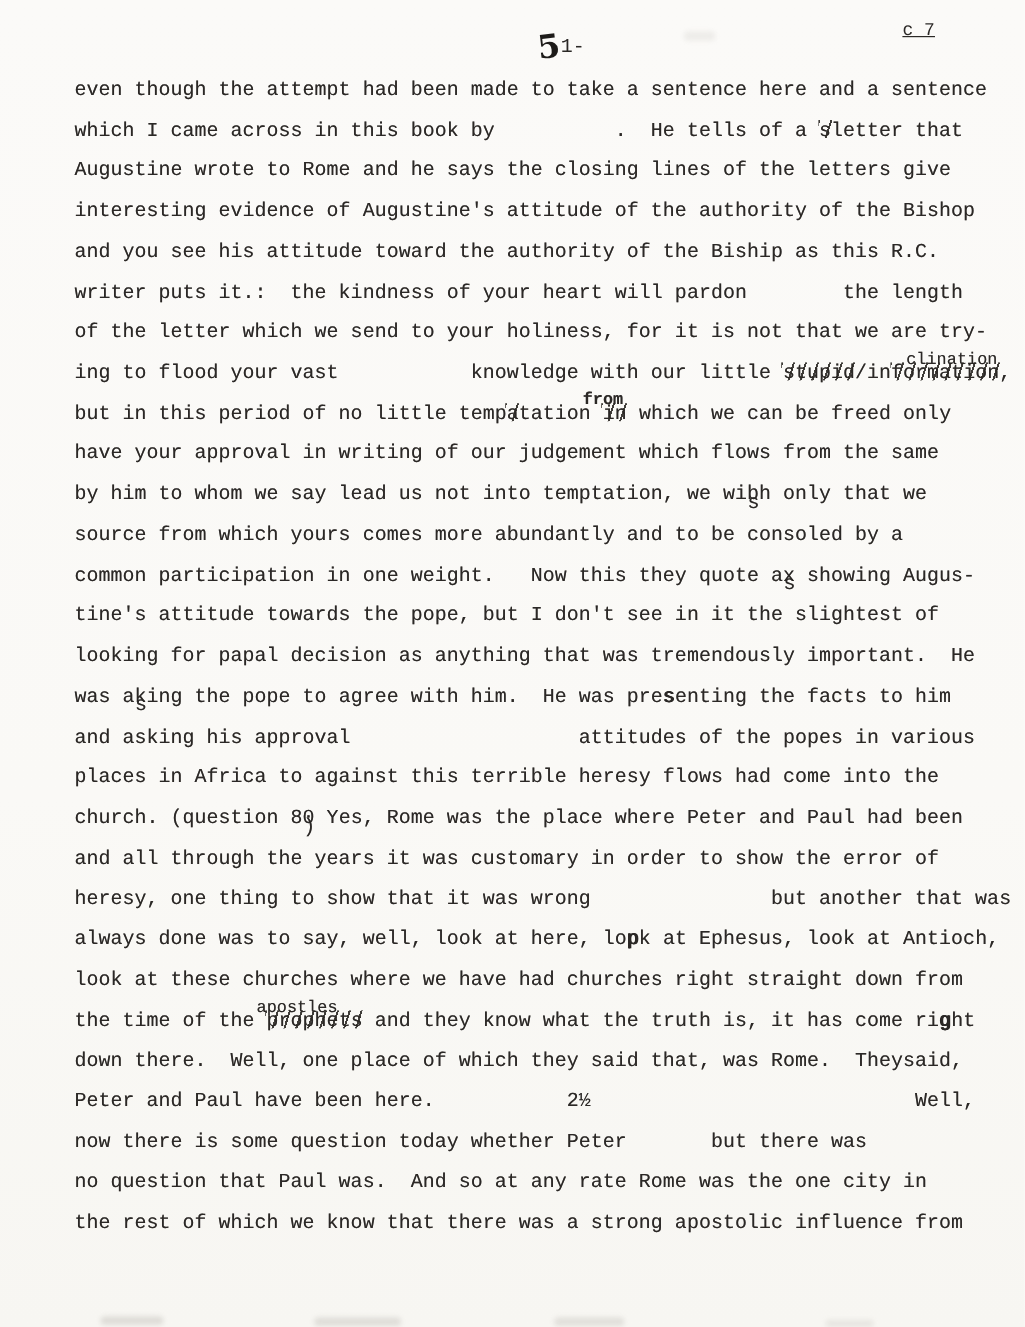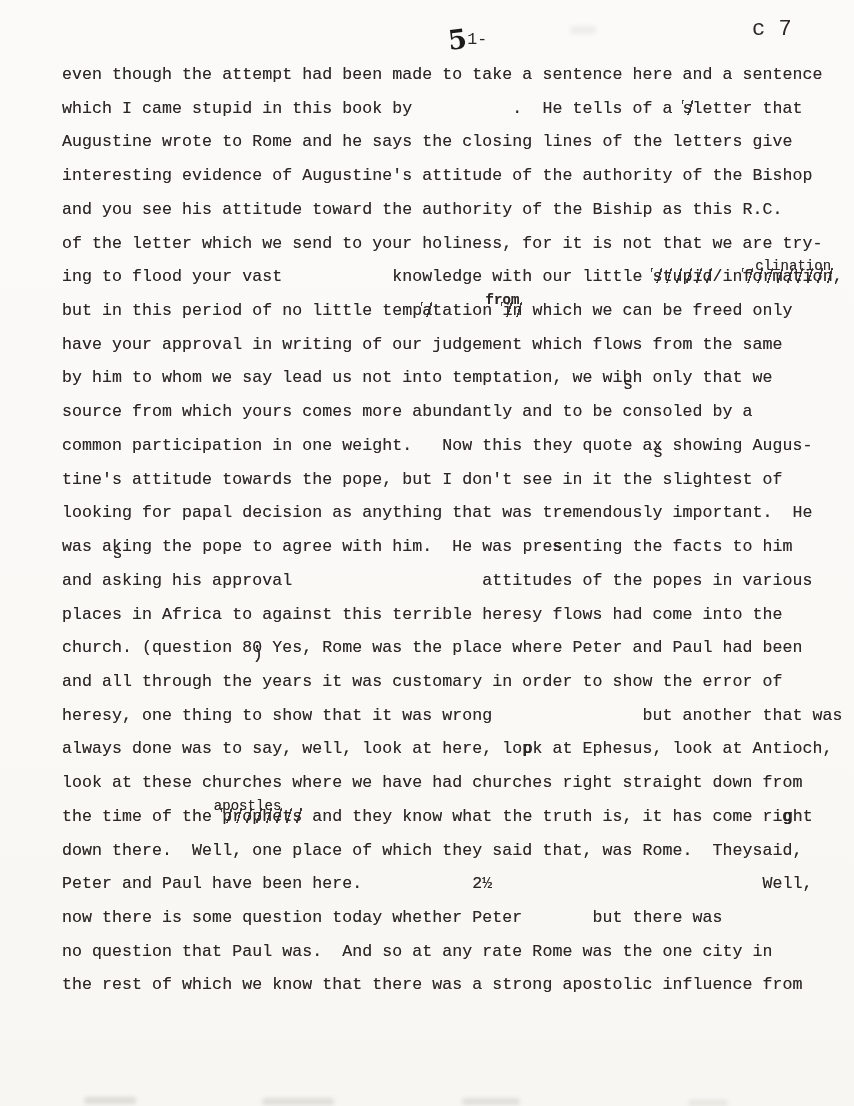--- a/index.html
+++ b/index.html
@@ -9,21 +9,21 @@
     font-family:"Liberation Mono",monospace;color:#2b2826;
   }
   #sheet{position:absolute;inset:0;}
   
   #pageno{position:absolute;left:410px;top:8px;white-space:pre;}
   .script5{
     font-family:"DejaVu Serif",serif;font-weight:bold;font-size:27px;line-height:1;
     display:inline-block;transform:rotate(-7deg);color:#1d1b19;
   }
   .typedno{font-size:16.6px;vertical-align:5px;letter-spacing:.05px;}
-  #pagecode{position:absolute;left:752px;top:17px;font-size:22px;white-space:pre;letter-spacing:.05px;}
+  #pagecode{position:absolute;left:752px;top:17px;font-size:15px;white-space:pre;letter-spacing:.05px;text-decoration:underline;}
   
   #typedtext{
     position:absolute;left:62px;top:58px;width:790px;
     font-size:16.6px;letter-spacing:.05px;
     text-shadow:0 0 .45px rgba(43,40,38,.55);
   }
   .line{white-space:pre;height:33.72px;line-height:33.72px;}
   .sg{position:relative;margin-top:48px;}
   
   .xout::after{
@@ -54,24 +54,25 @@
 <div id="sheet">
 
   <div id="pageno">
     <span class="script5">5</span><span class="typedno">1-</span>
   </div>
 
   <div id="pagecode">c 7</div>
 
   <div id="typedtext">
       <div class="line"><span class="sg">even though the attempt had been made to take a sentence here and a sentence</span></div>
-      <div class="line"><span class="sg">which I came stupid in this book by          .  He tells of a </span><span class="sg xout">s</span><span class="sg">letter that</span></div>
+      <div class="line"><span class="sg">which I came across in this book by          .  He tells of a </span><span class="sg xout">s</span><span class="sg">letter that</span></div>
       <div class="line"><span class="sg">Augustine wrote to Rome and he says the closing lines of the letters give</span></div>
       <div class="line"><span class="sg">interesting evidence of Augustine's attitude of the authority of the Bishop</span></div>
       <div class="line"><span class="sg">and you see his attitude toward the authority of the Biship as this R.C.</span></div>
+      <div class="line"><span class="sg">writer puts it.:  the kindness of your heart will pardon        the length</span></div>
       <div class="line"><span class="sg">of the letter which we send to your holiness, for it is not that we are try-</span></div>
       <div class="line"><span class="sg">ing to flood your vast           knowledge with our little </span><span class="sg xout">stupid</span><span class="sg">/in</span><span class="sg xout anchor">formation<span class="above" style="left: 1.5ch;">clination</span></span><span class="sg">,</span></div>
       <div class="line"><span class="sg">but in this period of no little temp</span><span class="sg xout">a</span><span class="sg">tation </span><span class="sg xout anchor">in<span class="above" style="left: -2ch; font-weight: bold;">from</span></span><span class="sg"> which we can be freed only</span></div>
       <div class="line"><span class="sg">have your approval in writing of our judgement which flows from the same</span></div>
       <div class="line"><span class="sg">by him to whom we say lead us not into temptation, we wi</span><span data-over="s" class="sg ot">b</span><span class="sg">h only that we</span></div>
       <div class="line"><span class="sg">source from which yours comes more abundantly and to be consoled by a</span></div>
       <div class="line"><span class="sg">common participation in one weight.   Now this they quote a</span><span data-over="s" class="sg ot">x</span><span class="sg"> showing Augus-</span></div>
       <div class="line"><span class="sg">tine's attitude towards the pope, but I don't see in it the slightest of</span></div>
       <div class="line"><span class="sg">looking for papal decision as anything that was tremendously important.  He</span></div>
       <div class="line"><span class="sg">was a</span><span data-over="s" class="sg ot">k</span><span class="sg">ing the pope to agree with him.  He was pre</span><span class="sg ds">s</span><span class="sg">enting the facts to him</span></div>

